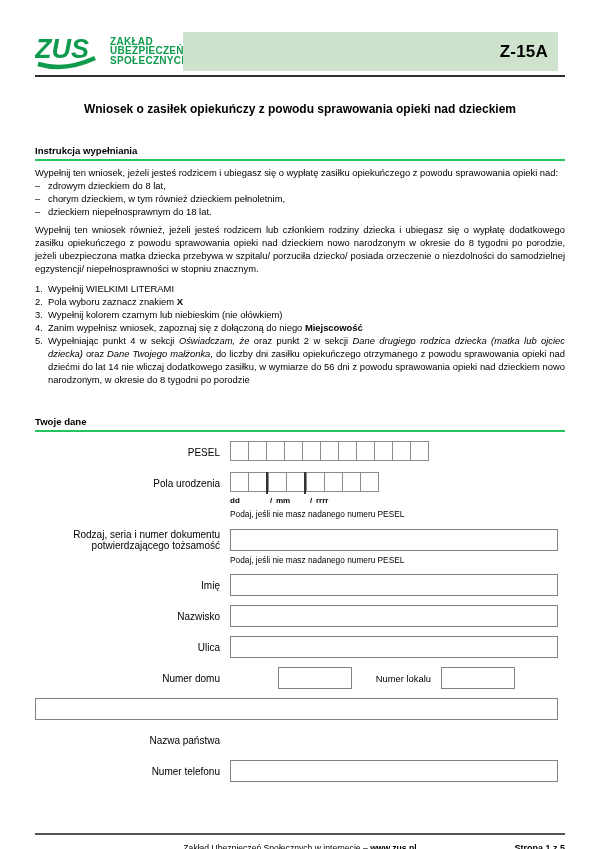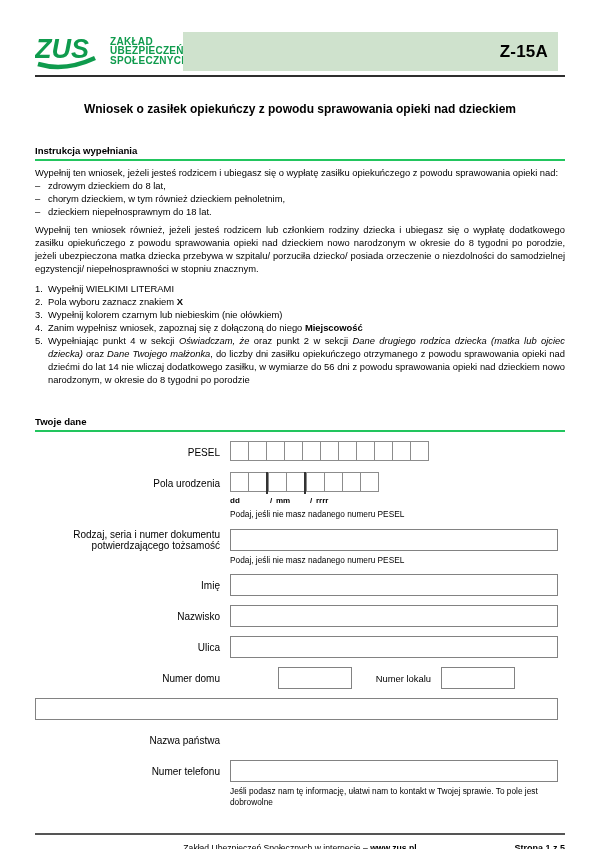--- a/index.html
+++ b/index.html
@@ -230,21 +230,20 @@
   </div>
 
   <div class="frow">
     <div class="flabel">Nazwa państwa</div>
   </div>
 
   <div class="frow">
     <div class="flabel">Numer telefonu</div>
     <div class="ffield">
       <input type="text" class="winput" value="" style="">
-      <div class="hint">Jeśli podasz nam tę informację, ułatwi nam to kontakt w Twojej sprawie. To pole jest dobrowolne</div>
     </div>
   </div>
 
   <div class="footer">
     <div class="fcenter">
       <span>Zakład Ubezpieczeń Społecznych w internecie – </span><span class="b">www.zus.pl</span>
     </div>
     <div class="fpage">Strona 1 z 5</div>
   </div>
 

